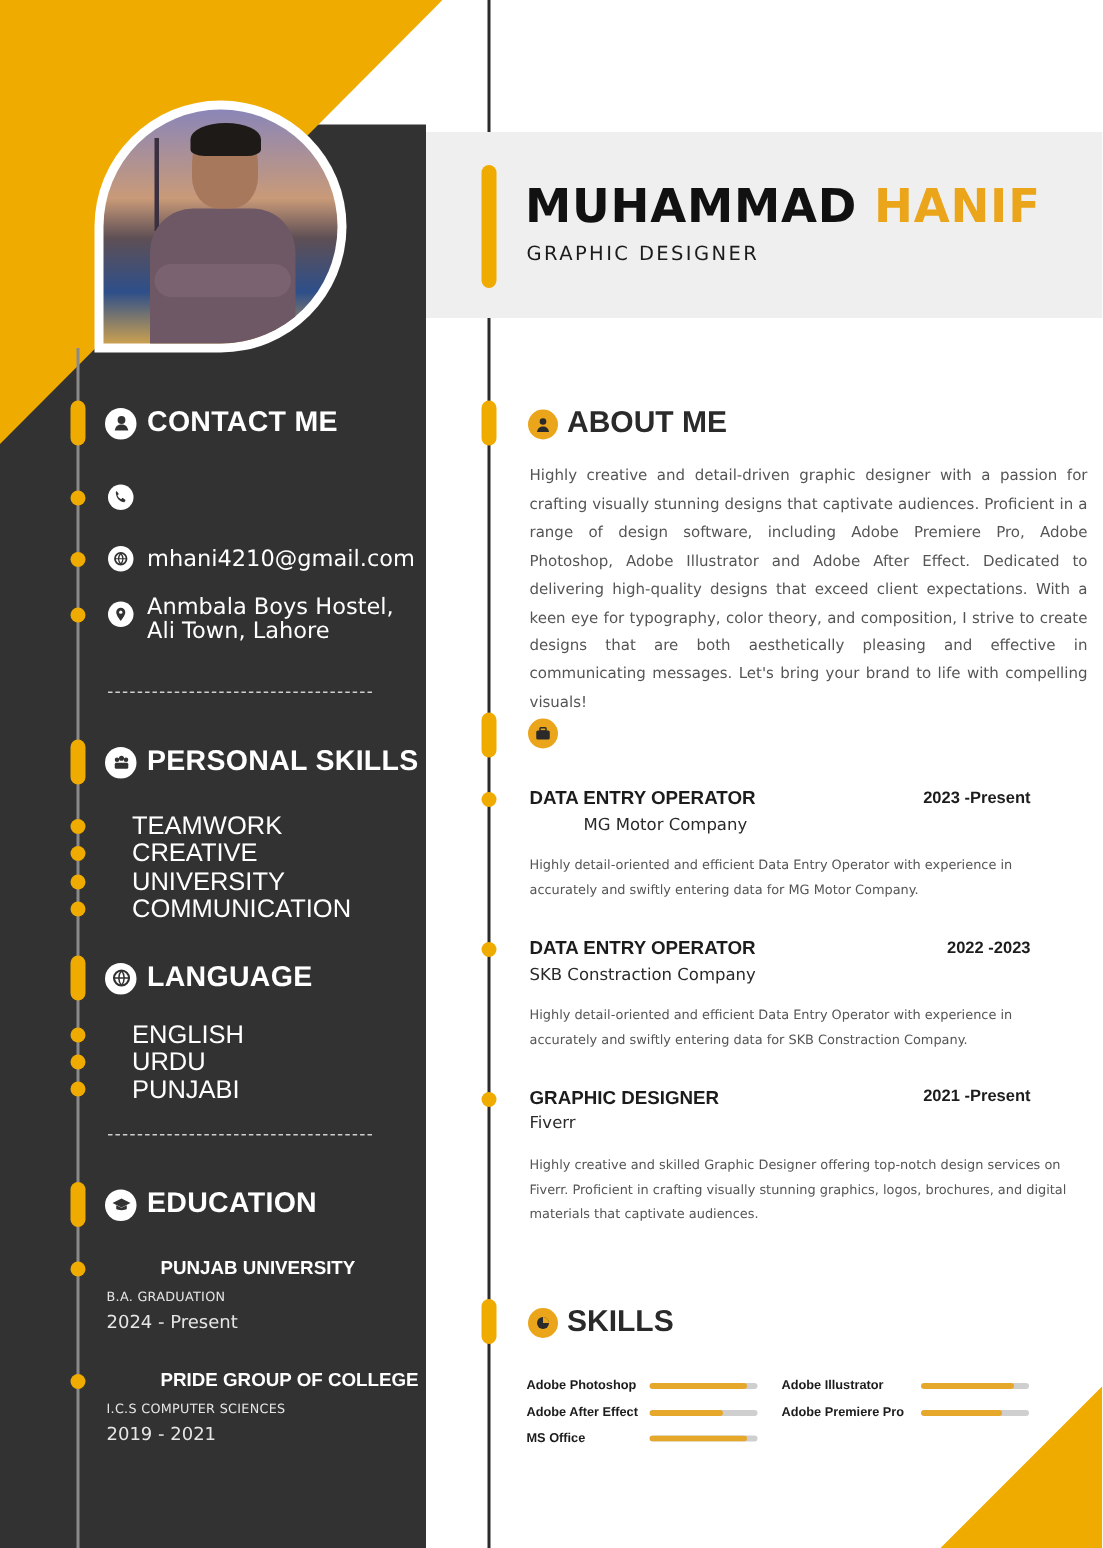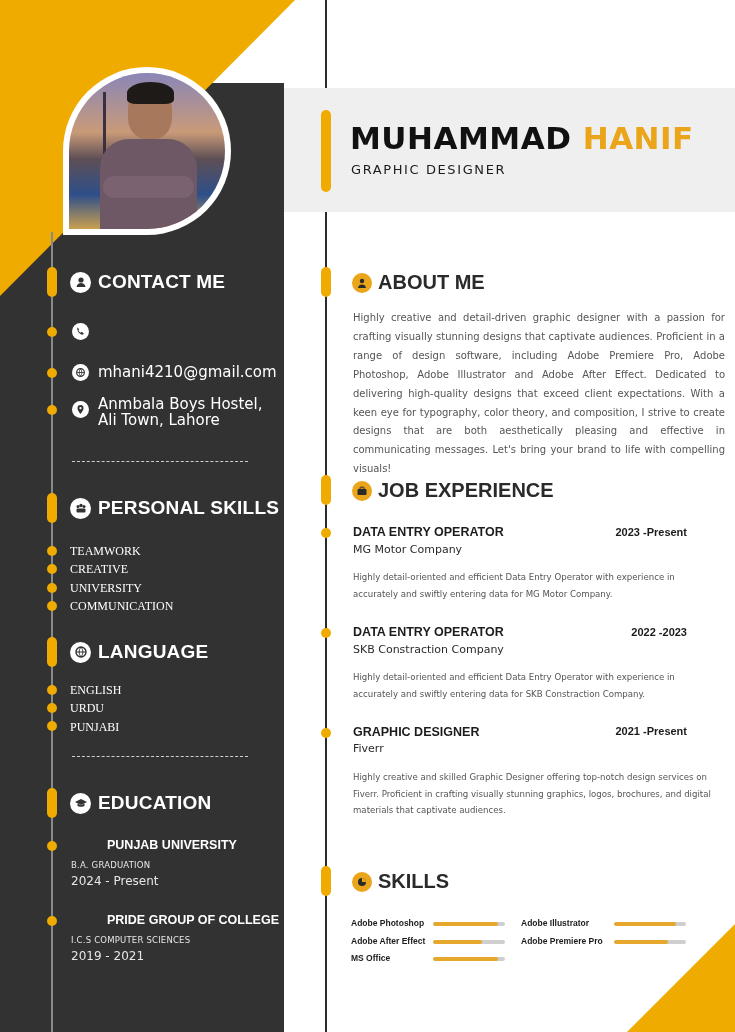--- a/index.html
+++ b/index.html
@@ -33,21 +33,21 @@
     .sec-head-l { position: absolute; left: 70px; display: flex; align-items: center; gap: 7px; color: #fff;
       font-family: "Liberation Sans", sans-serif; font-weight: bold; font-size: 19px; letter-spacing: 0.2px; }
     .ic-white { width: 21px; height: 21px; border-radius: 50%; background: #fff; display: flex; align-items: center; justify-content: center; }
     .ic-white svg { width: 14px; height: 14px; }
 
     .contact-row { position: absolute; left: 72px; display: flex; align-items: flex-start; gap: 9px; color: #fff;
       font-family: "DejaVu Sans", sans-serif; font-size: 15px; line-height: 16px; }
     .contact-row .ic-white { width: 17px; height: 17px; flex: none; margin-top: 0; }
     .contact-row .ic-white svg { width: 11px; height: 11px; }
 
-    .list-l { position: absolute; left: 70px; color: #fff; font-size: 12px; font-family: Liberation Serif, serif; }
+    .list-l { position: absolute; left: 88px; color: #fff; font-size: 17px; font-family: Liberation Sans, sans-serif; }
     .list-l div { height: 18.3px; line-height: 18px; }
 
     .dashes { position: absolute; left: 72px; width: 176px; border-top: 1px dashed #cfcfcf; }
 
     .edu-title { position: absolute; left: 71px; color: #fff; font-family: "Liberation Sans", sans-serif; font-weight: bold; font-size: 12.5px; padding-left: 36px; }
     .edu-sub { position: absolute; left: 71px; color: #e6e6e6; font-size: 8.5px; letter-spacing: 0.2px; }
     .edu-year { position: absolute; left: 71px; color: #e6e6e6; font-size: 12px; }
 
     .name-band { position: absolute; left: 284px; top: 88px; width: 451px; height: 124px; background: #efefef; }
     .name { position: absolute; left: 350px; top: 120px; font-family: "DejaVu Sans", sans-serif; font-weight: bold;
@@ -224,27 +224,26 @@
 <div class="about">Highly creative and detail-driven graphic designer with a passion for crafting visually stunning designs that captivate audiences. Proficient in a range of design software, including Adobe Premiere Pro, Adobe Photoshop, Adobe Illustrator and Adobe After Effect. Dedicated to delivering high-quality designs that exceed client expectations. With a keen eye for typography, color theory, and composition, I strive to create designs that are both aesthetically pleasing and effective in communicating messages. Let's bring your brand to life with compelling visuals!</div>
 
 <div class="pill-m" style="top:475px;"></div>
 <div class="sec-head-m" style="top:479px;">
   <span class="ic-yellow">
     <svg viewBox="0 0 12 12">
         <rect x="1.5" y="4" width="9" height="6" rx="1" fill="#2a2a2a"></rect>
         <rect x="4" y="2.2" width="4" height="2.2" rx="0.5" fill="none" stroke="#2a2a2a" stroke-width="1"></rect>
       </svg>
   </span>
-  <span>JOB EXPERIENCE</span>
 </div>
 
 <div class="dot-m" style="top:528px;"></div>
 <div class="job-title" style="top:525px;">DATA ENTRY OPERATOR</div>
 <div class="job-date" style="top:526px;">2023 -Present</div>
-<div class="job-company" style="top:543px;">MG Motor Company</div>
+<div class="job-company" style="top:543px;margin-left:36px;">MG Motor Company</div>
 <div class="job-desc" style="top:569px;">Highly detail-oriented and efficient Data Entry Operator with experience in accurately and swiftly entering data for MG Motor Company.</div>
 
 <div class="dot-m" style="top:628px;"></div>
 <div class="job-title" style="top:625px;">DATA ENTRY OPERATOR</div>
 <div class="job-date" style="top:626px;">2022 -2023</div>
 <div class="job-company" style="top:643px;">SKB Constraction Company</div>
 <div class="job-desc" style="top:669px;">Highly detail-oriented and efficient Data Entry Operator with experience in accurately and swiftly entering data for SKB Constraction Company.</div>
 
 <div class="dot-m" style="top:728px;"></div>
 <div class="job-title" style="top:725px;">GRAPHIC DESIGNER</div>

